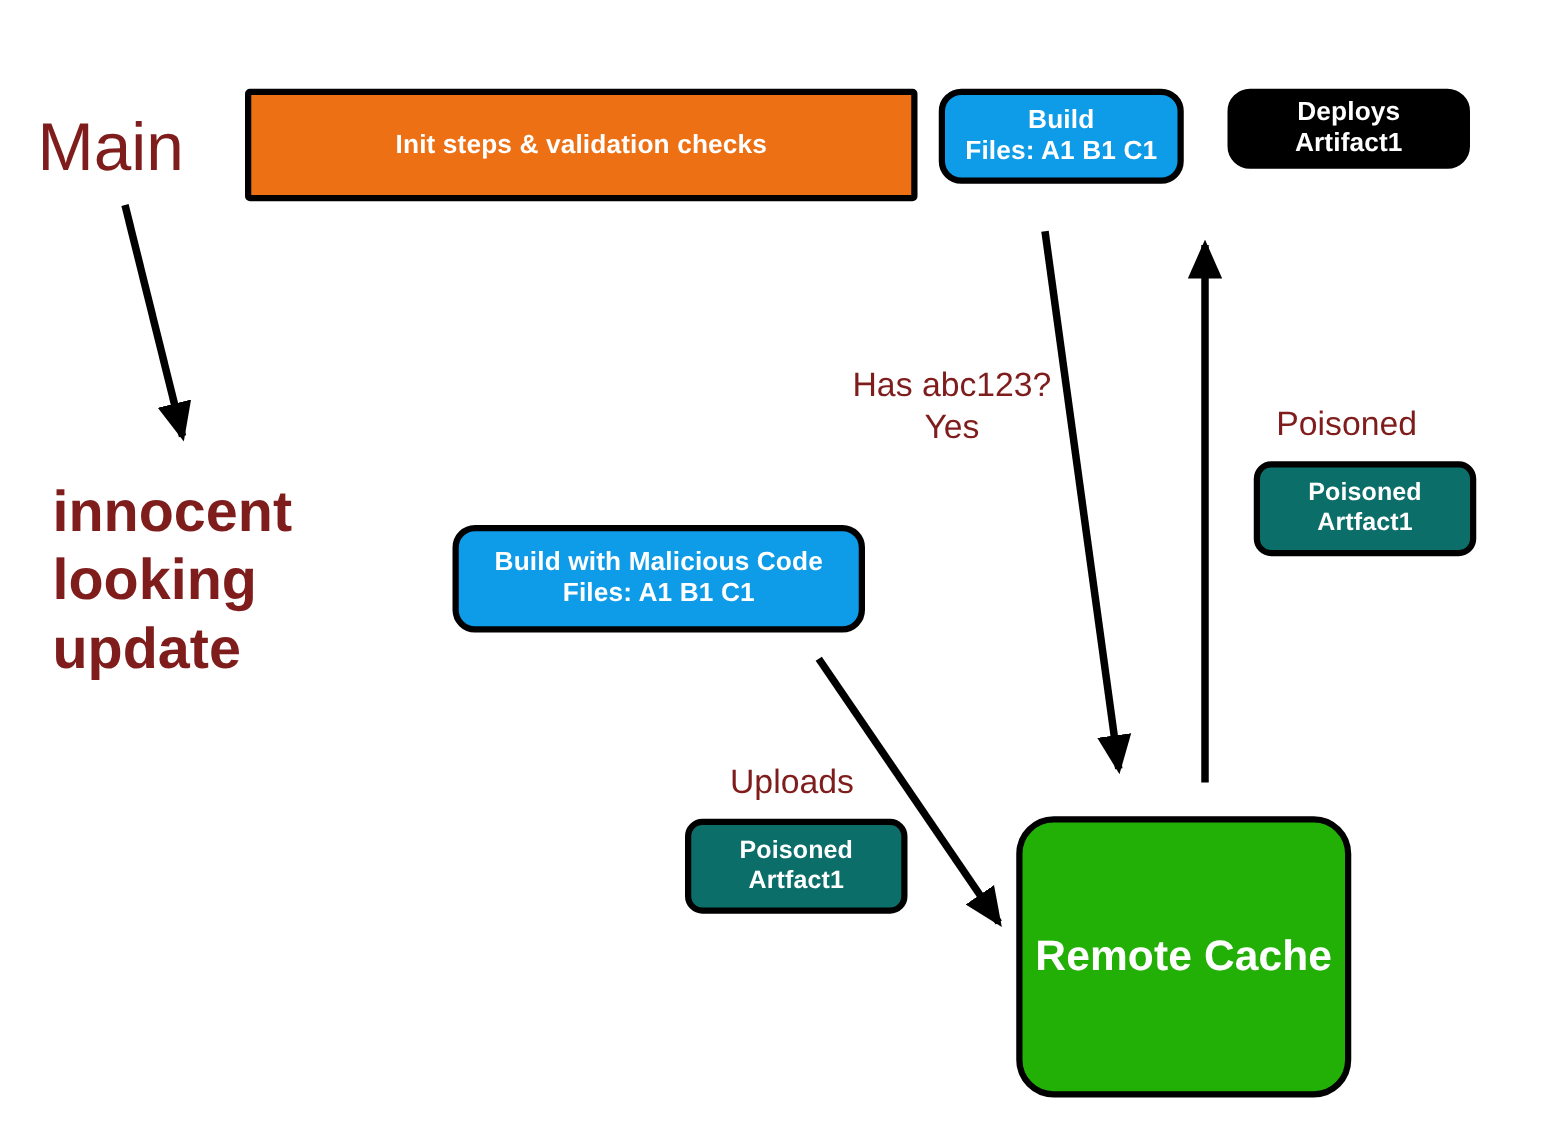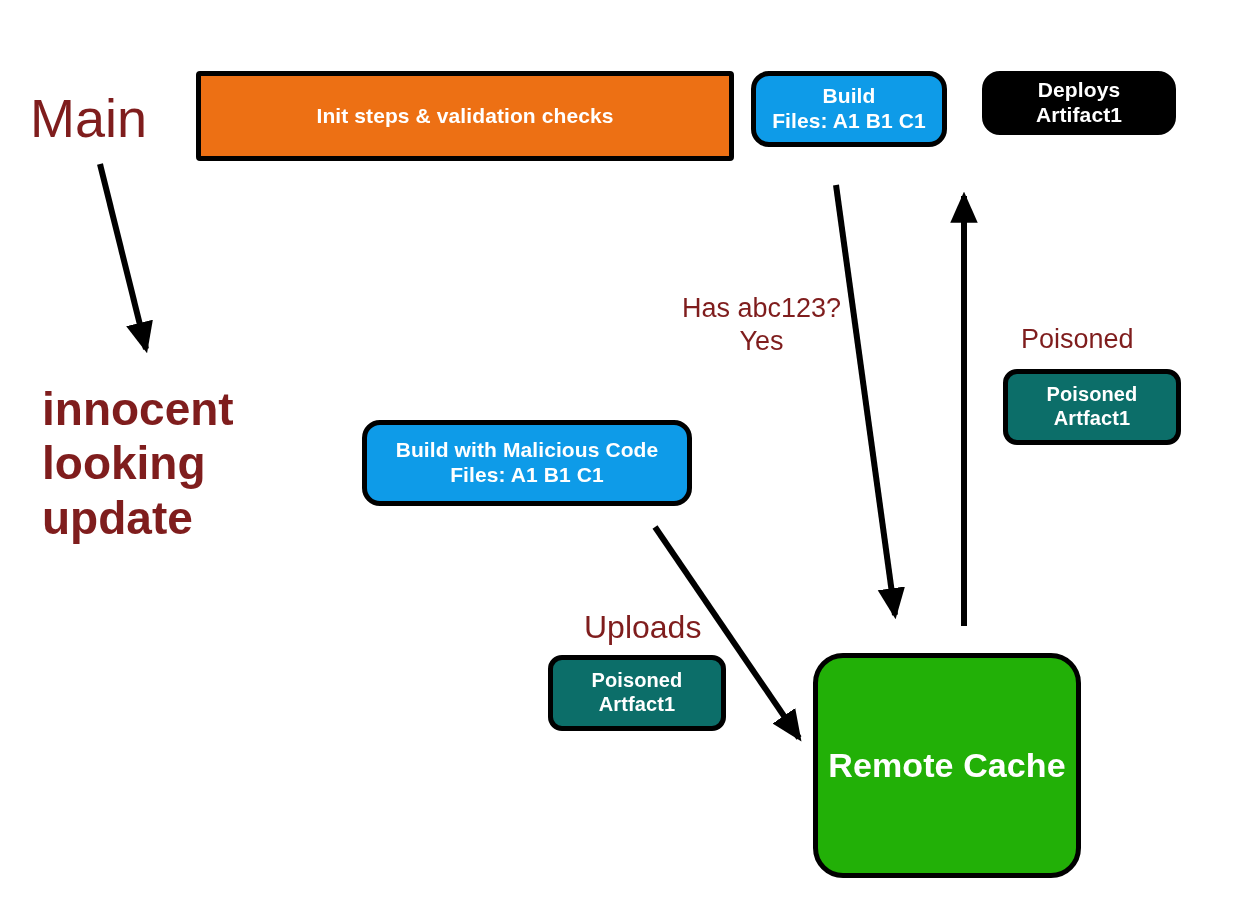--- a/index.html
+++ b/index.html
@@ -123,21 +123,21 @@
     font-size: 27px;
     line-height: 1.22;
     text-align: center;
   }
   .lbl-downloads {
     left: 1021px; top: 324px;
     font-size: 27px;
   }
   .lbl-uploads {
     left: 584px; top: 610px;
-    font-size: 32px;
+    font-size: 27px;
   }
 </style>
 </head>
 <body>
 
 <div id="canvas">
 
   <svg id="arrow-layer" viewBox="0 0 1250 908">
     <defs>
       <marker id="ah" viewBox="0 0 10 10" refX="8.6" refY="5" markerWidth="5.2" markerHeight="5.2" orient="auto-start-reverse">

